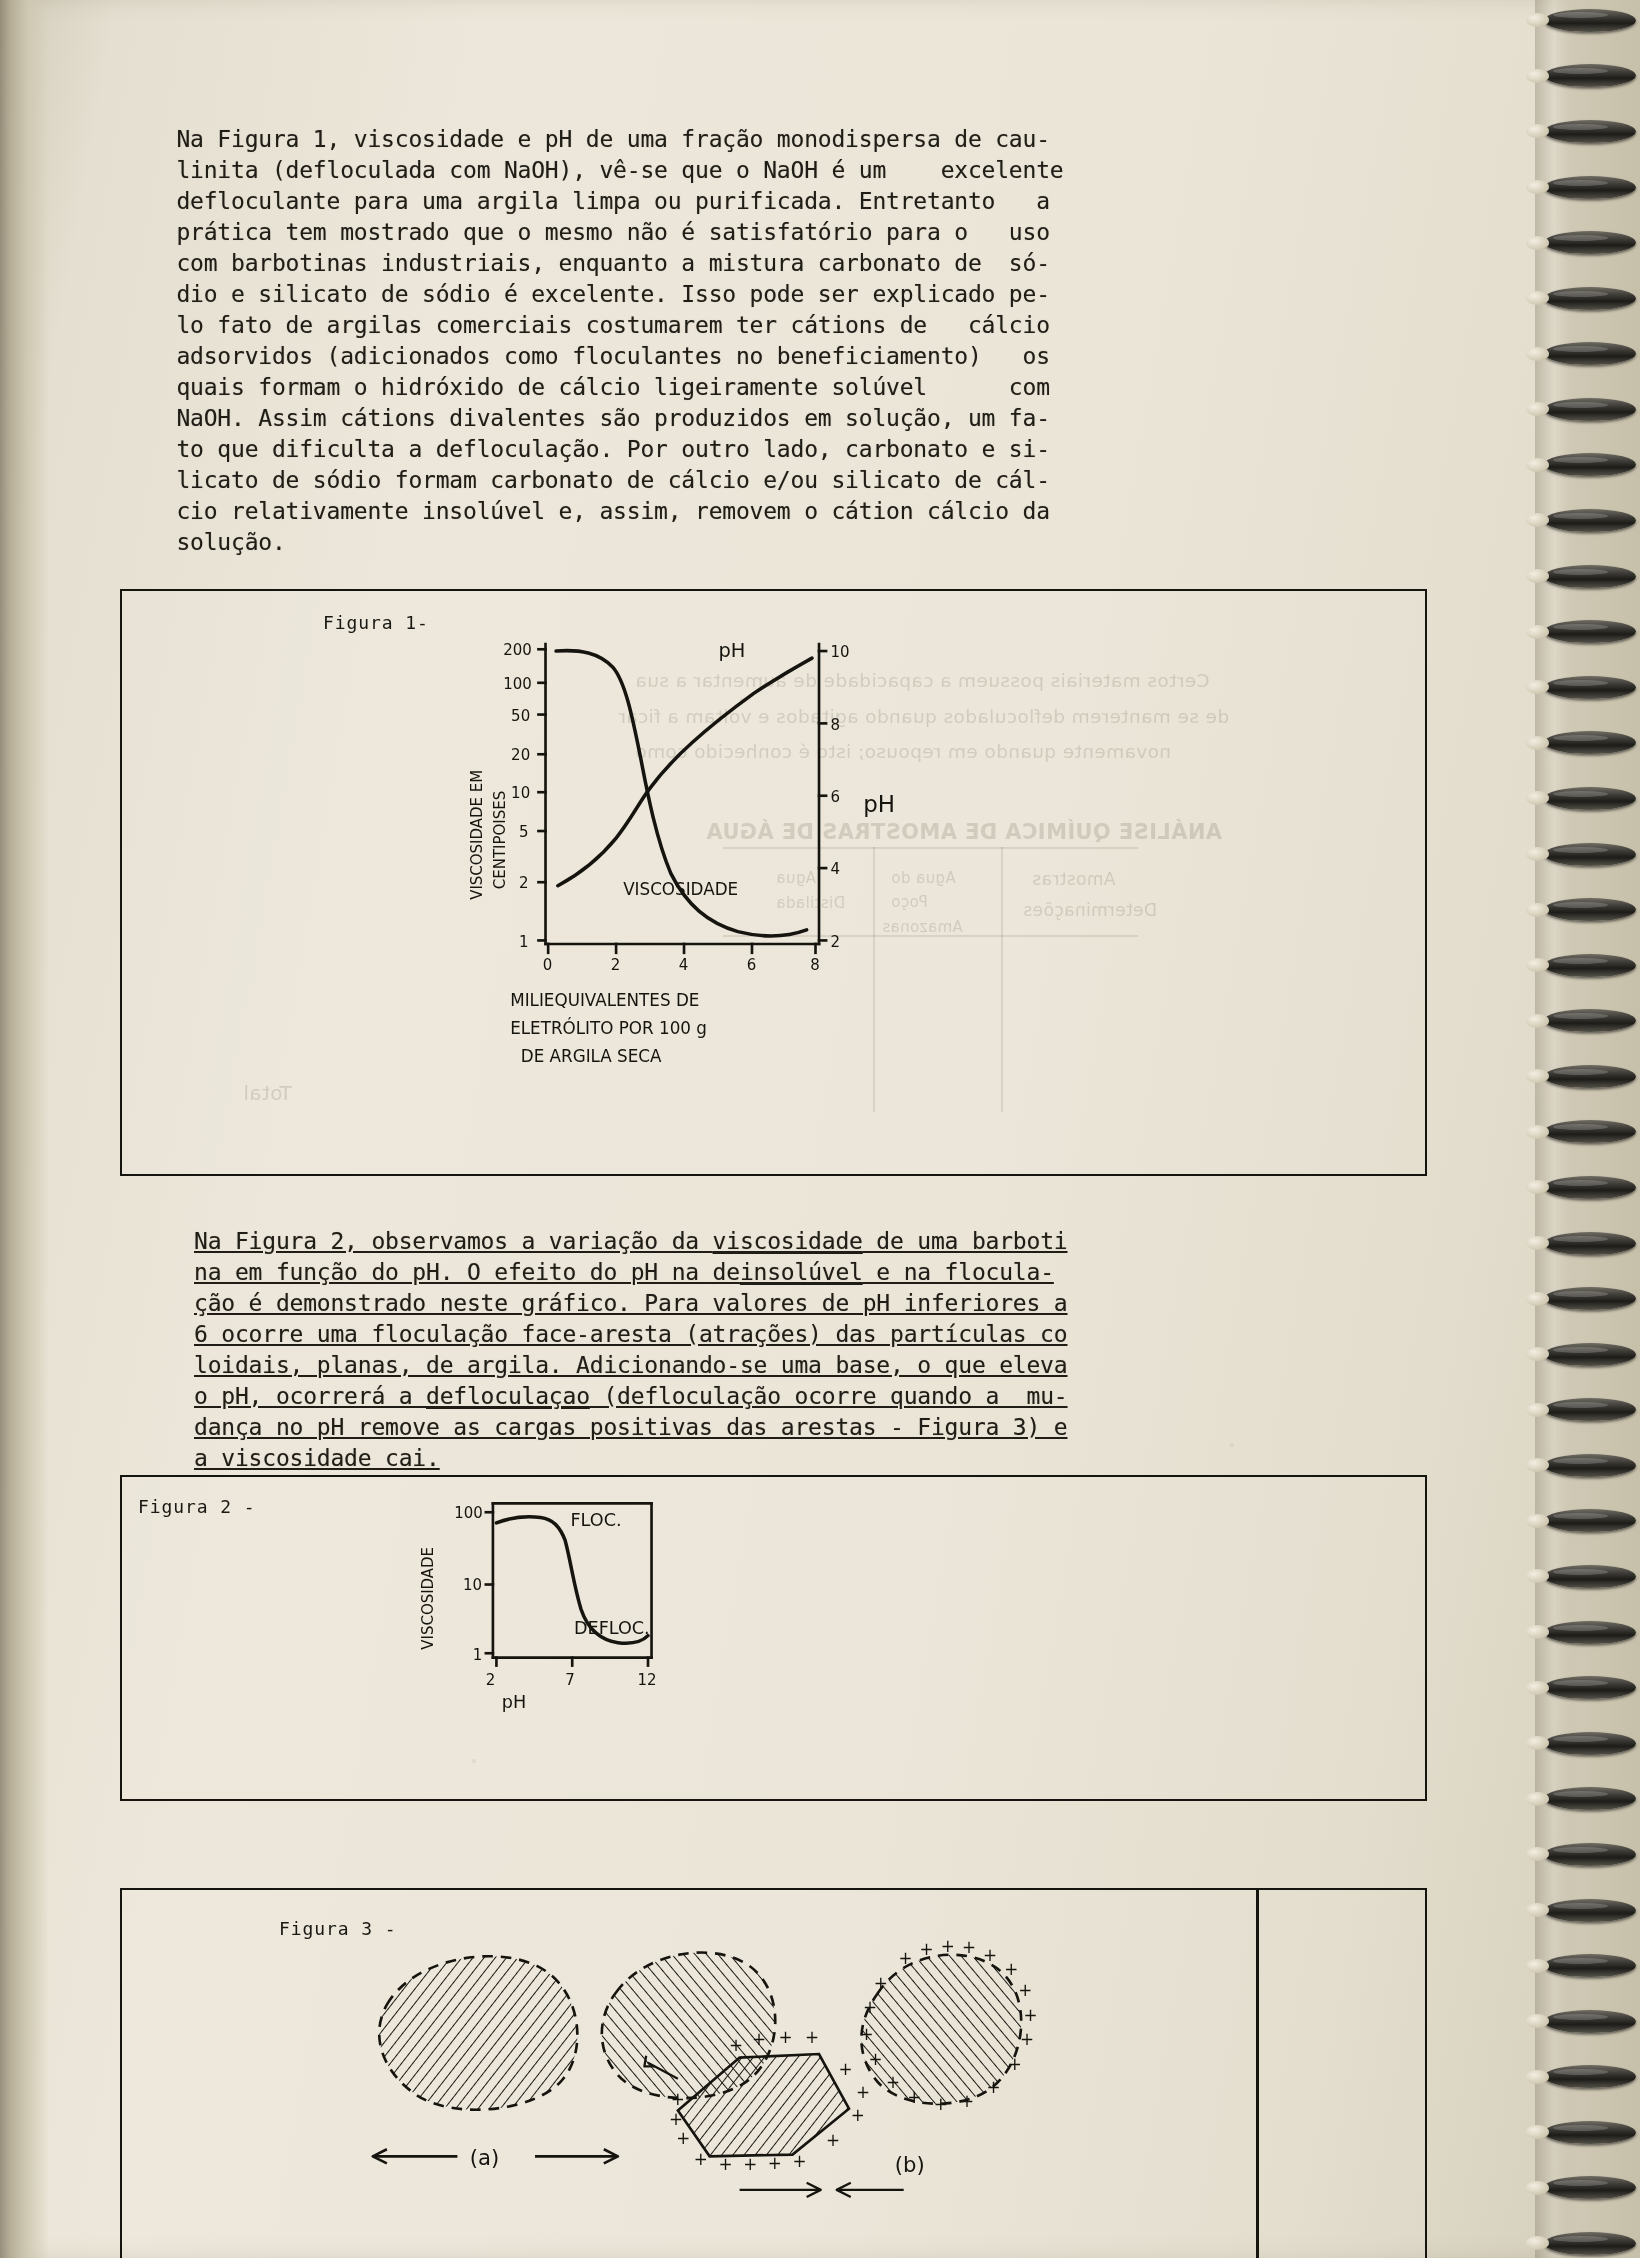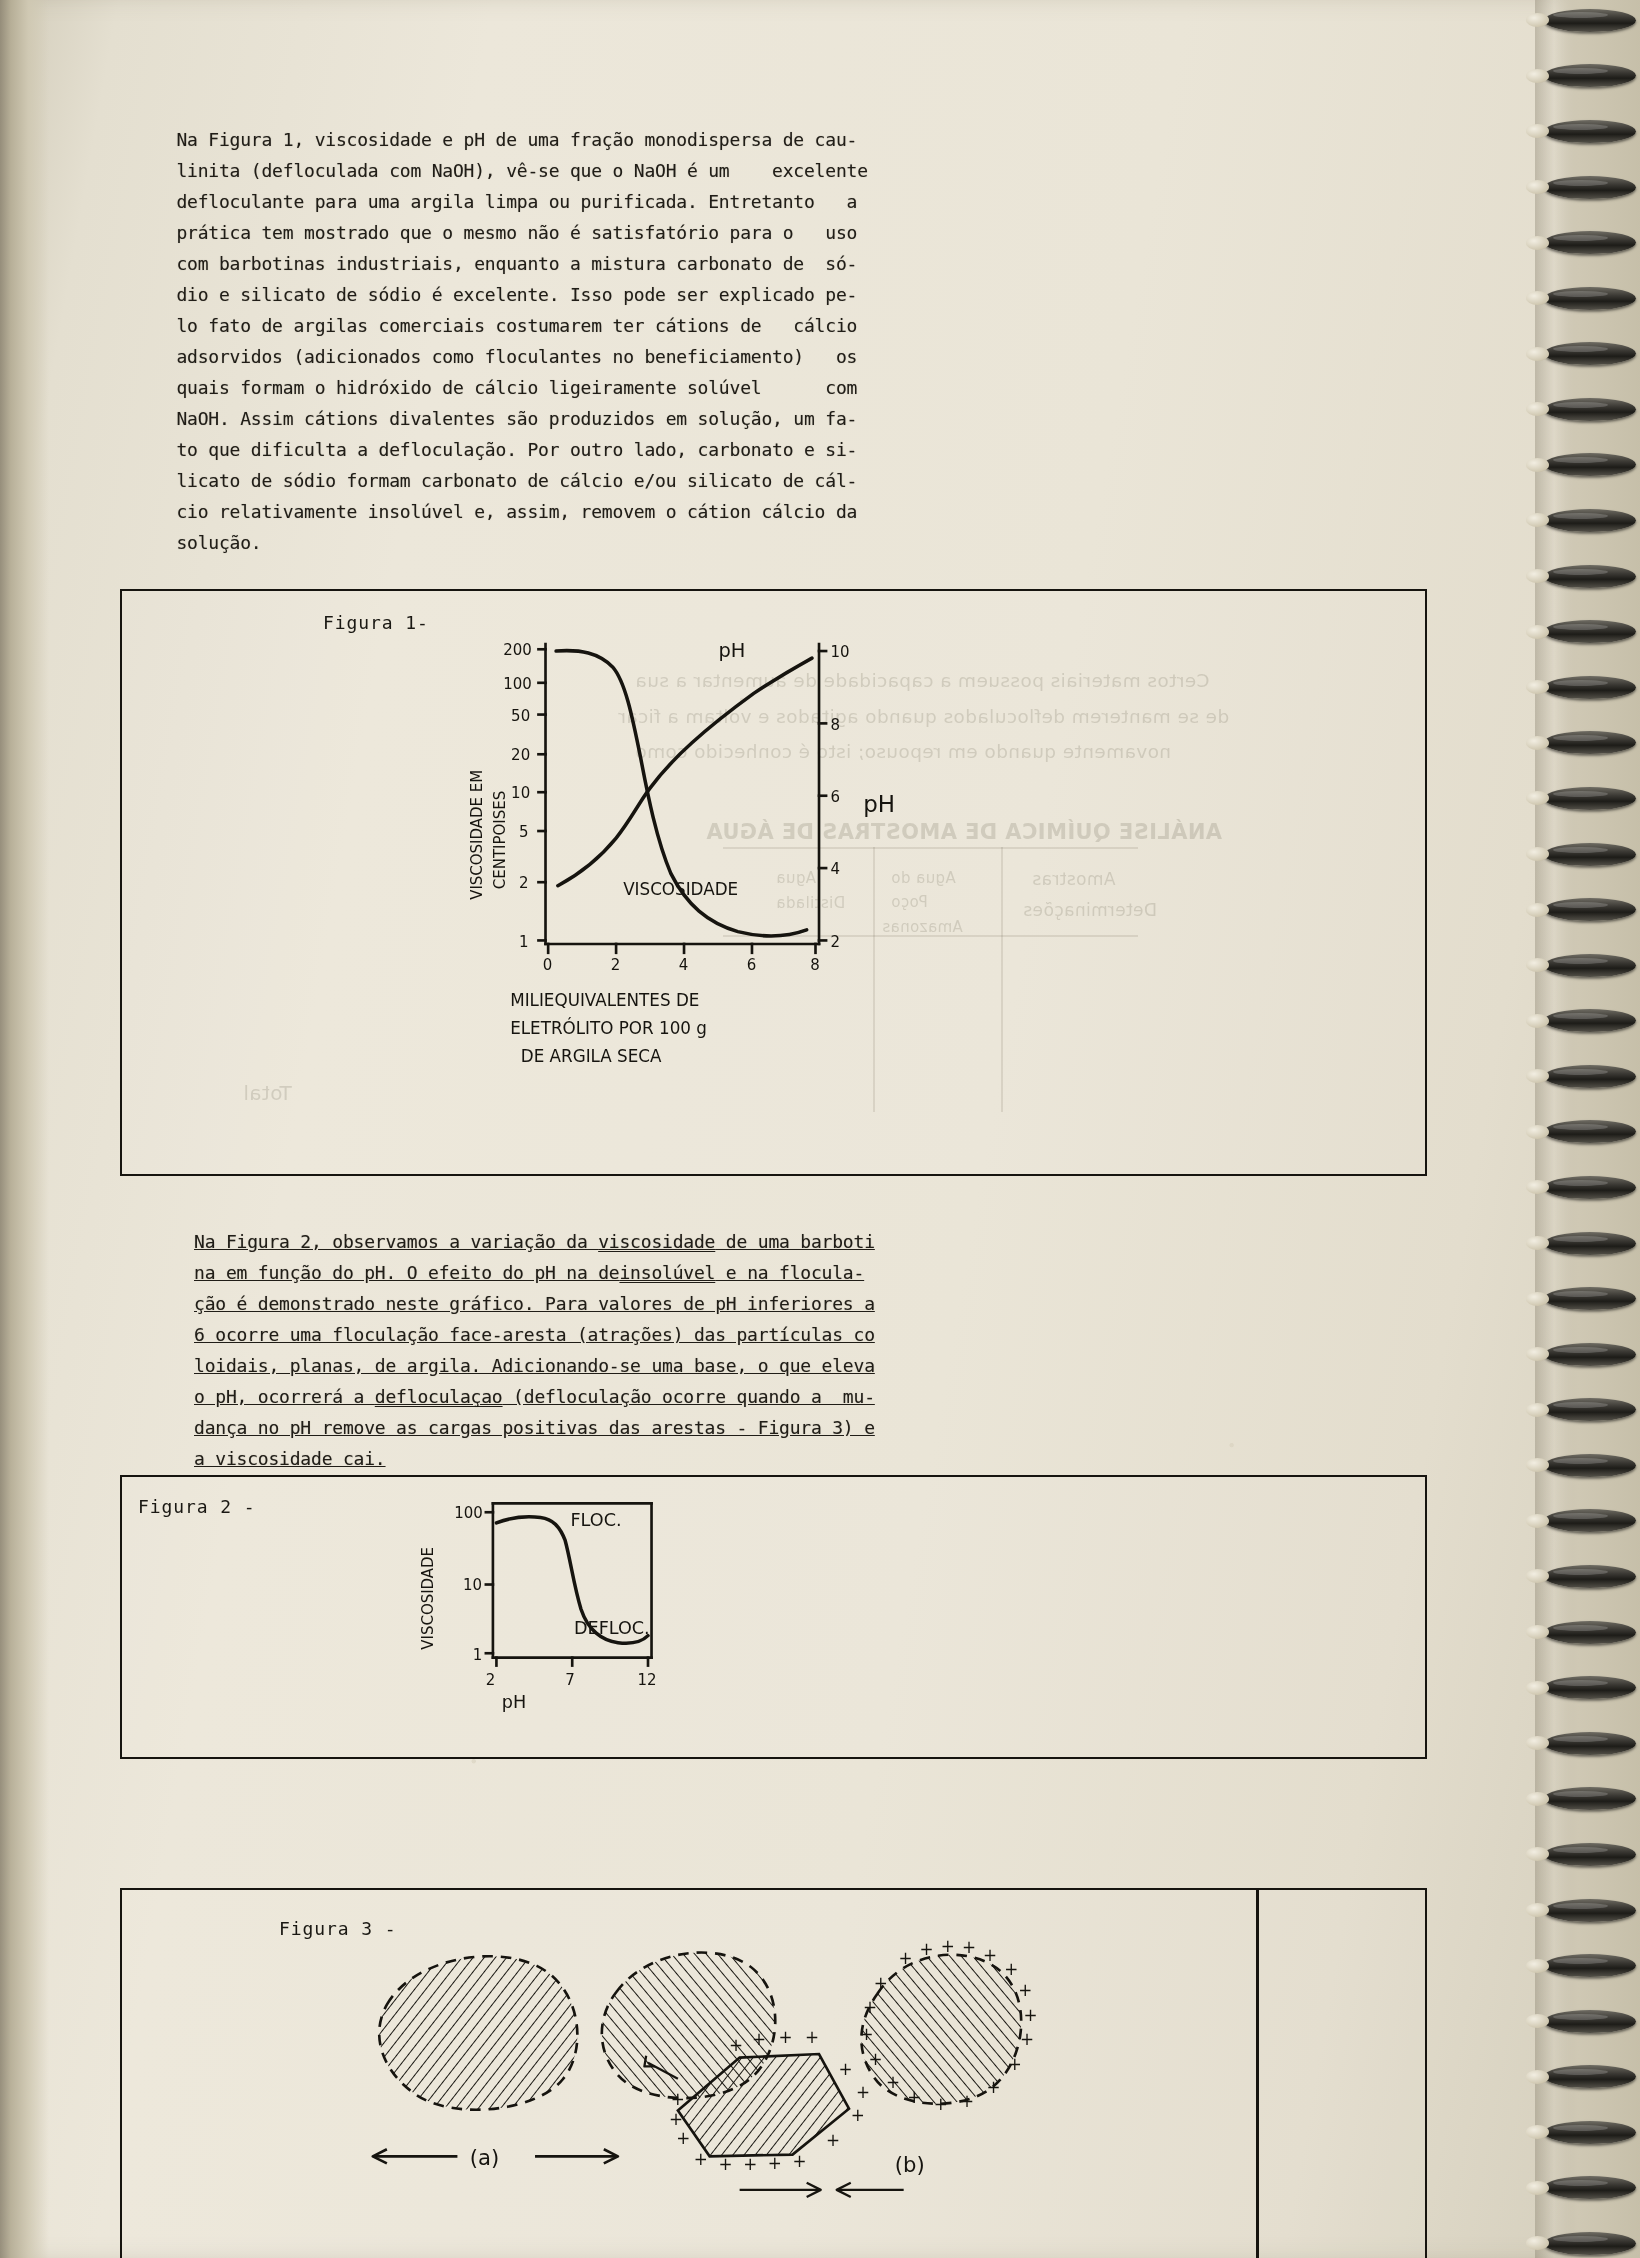--- a/index.html
+++ b/index.html
@@ -73,41 +73,41 @@
   
   #content {
     position:absolute;
     left: 164px; top: 0;
     width: 1262px;
     height: 2258px;
   }
 
   .para {
     font-family: "DejaVu Sans Mono", monospace;
-    font-size: 18px;
+    font-size: 23px;
     line-height: 31px;
     color: #201d17;
     white-space: pre-wrap;
     letter-spacing: -0.2px;
     text-shadow: 0 0 0.9px rgba(40,36,28,.35);
   }
   .para.p1 { position:absolute; left: 12.4px; top: 124px; width: 1235px; }
   .para.p2 { position:absolute; left: 30px; top: 1226px; width: 1235px; text-decoration: underline; }
   .para.p3 { position:absolute; left: 12.4px; top: 1800px; width: 1235px; }
 
   u.ul { text-decoration: underline; text-underline-offset: 2.6px; }
 
   
   .figbox {
     position:absolute;
     border: 2.6px solid #16140f;
     background: rgba(255,255,255,0.05);
   }
   #fig1-box { left: -44px; top: 589px; width: 1307px; height: 587px; }
-  #fig2-box { left: -44px; top: 1475px; width: 1307px; height: 284px; }
+  #fig2-box { left: -44px; top: 1475px; width: 1307px; height: 326px; }
   #fig3-box { left: -44px; top: 1888px; width: 1307px; height: 371px; border-bottom: none; }
   #fig3-box .inner-rule {
     position:absolute; right: 166px; top: 0; bottom: 0; width: 2.6px; background:#16140f;
   }
 
   .figlabel {
     position:absolute;
     font-family: "DejaVu Sans Mono", monospace;
     font-size: 18px;
     color: #1a1813;

